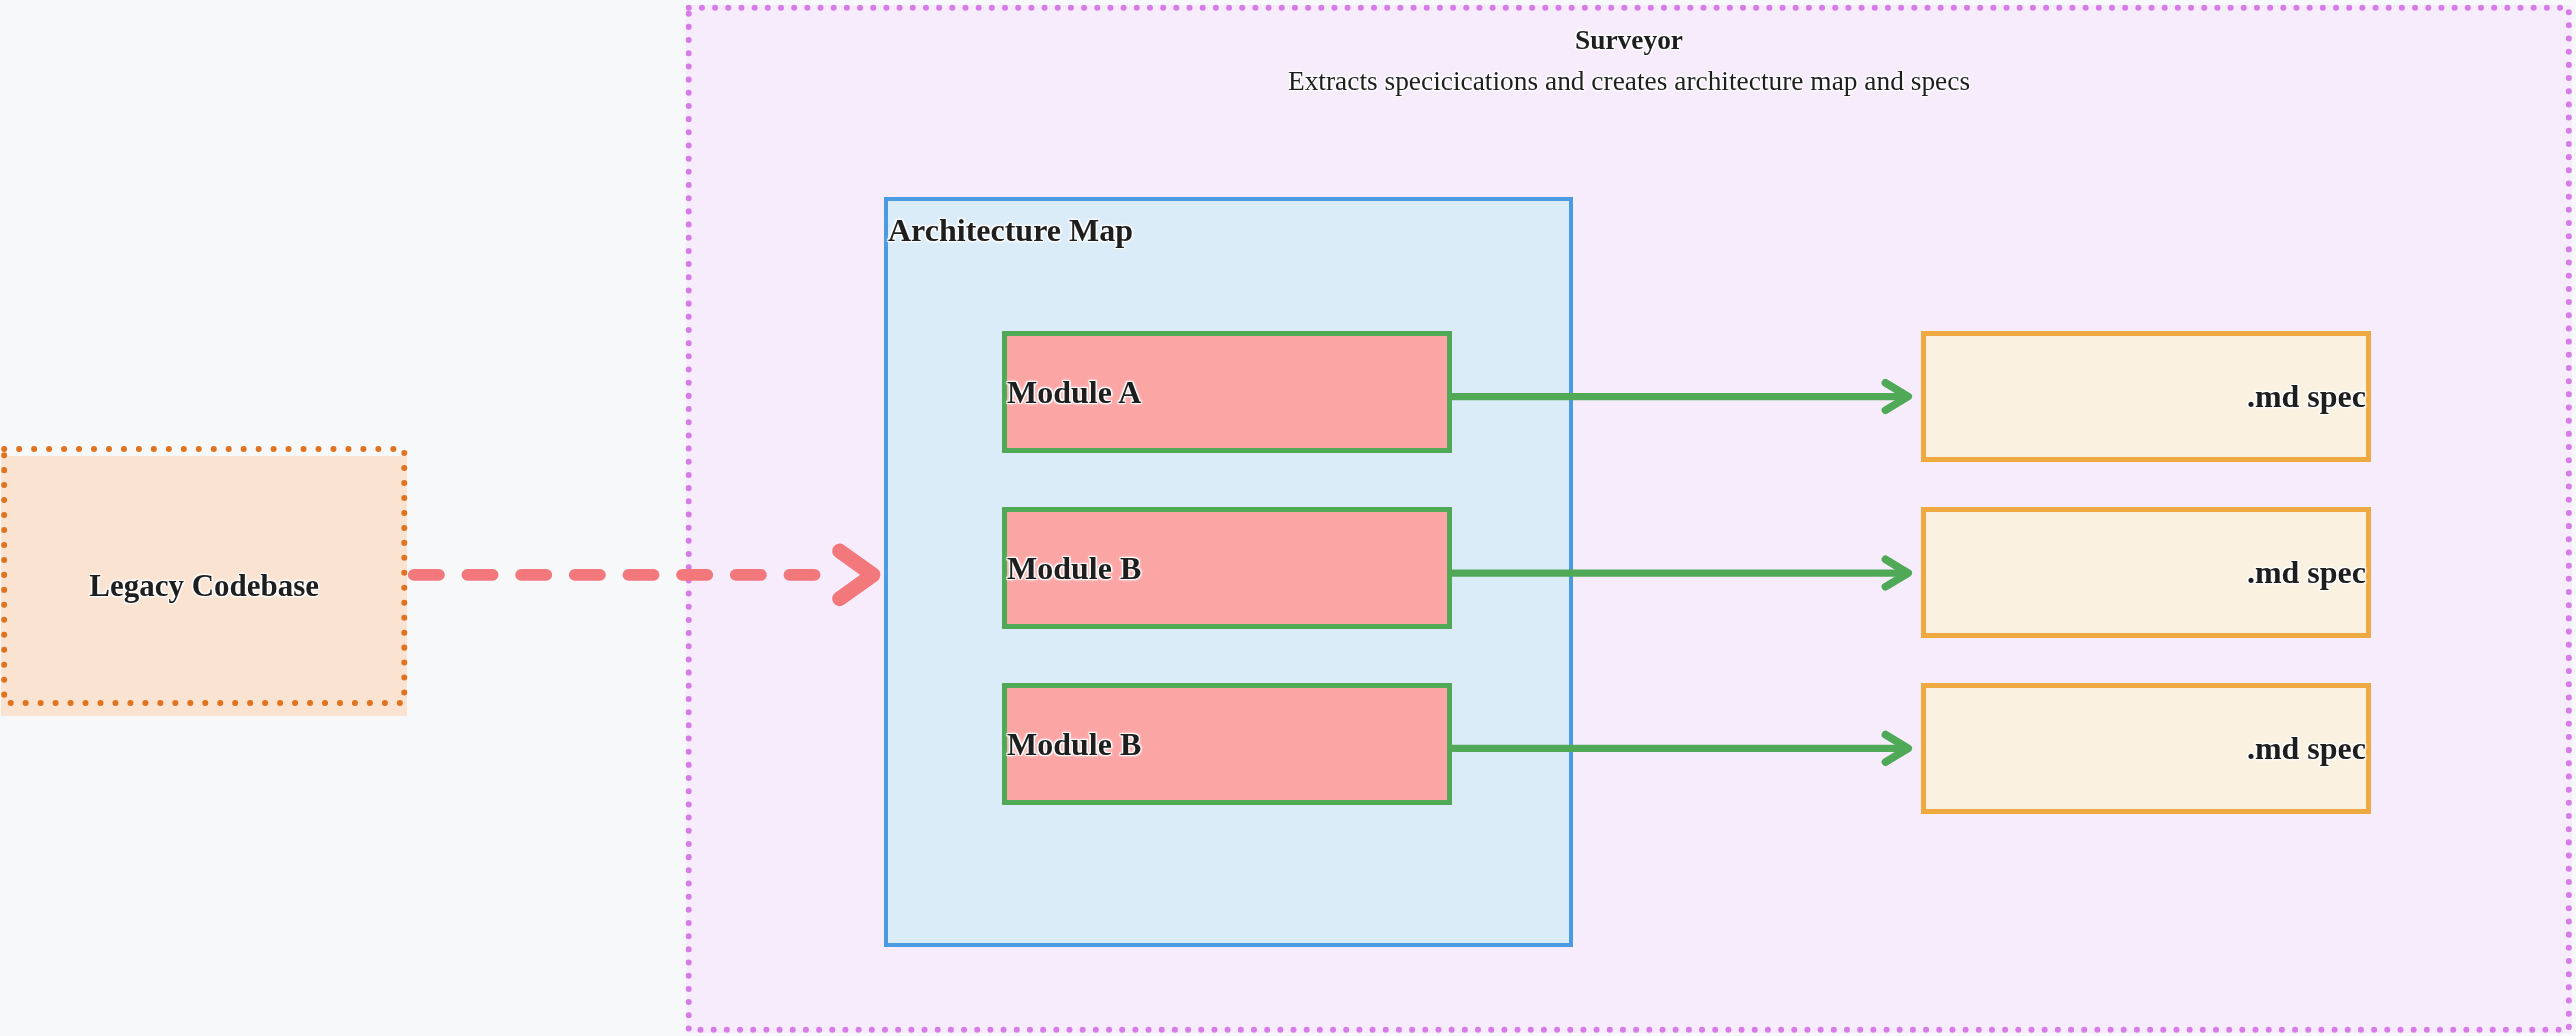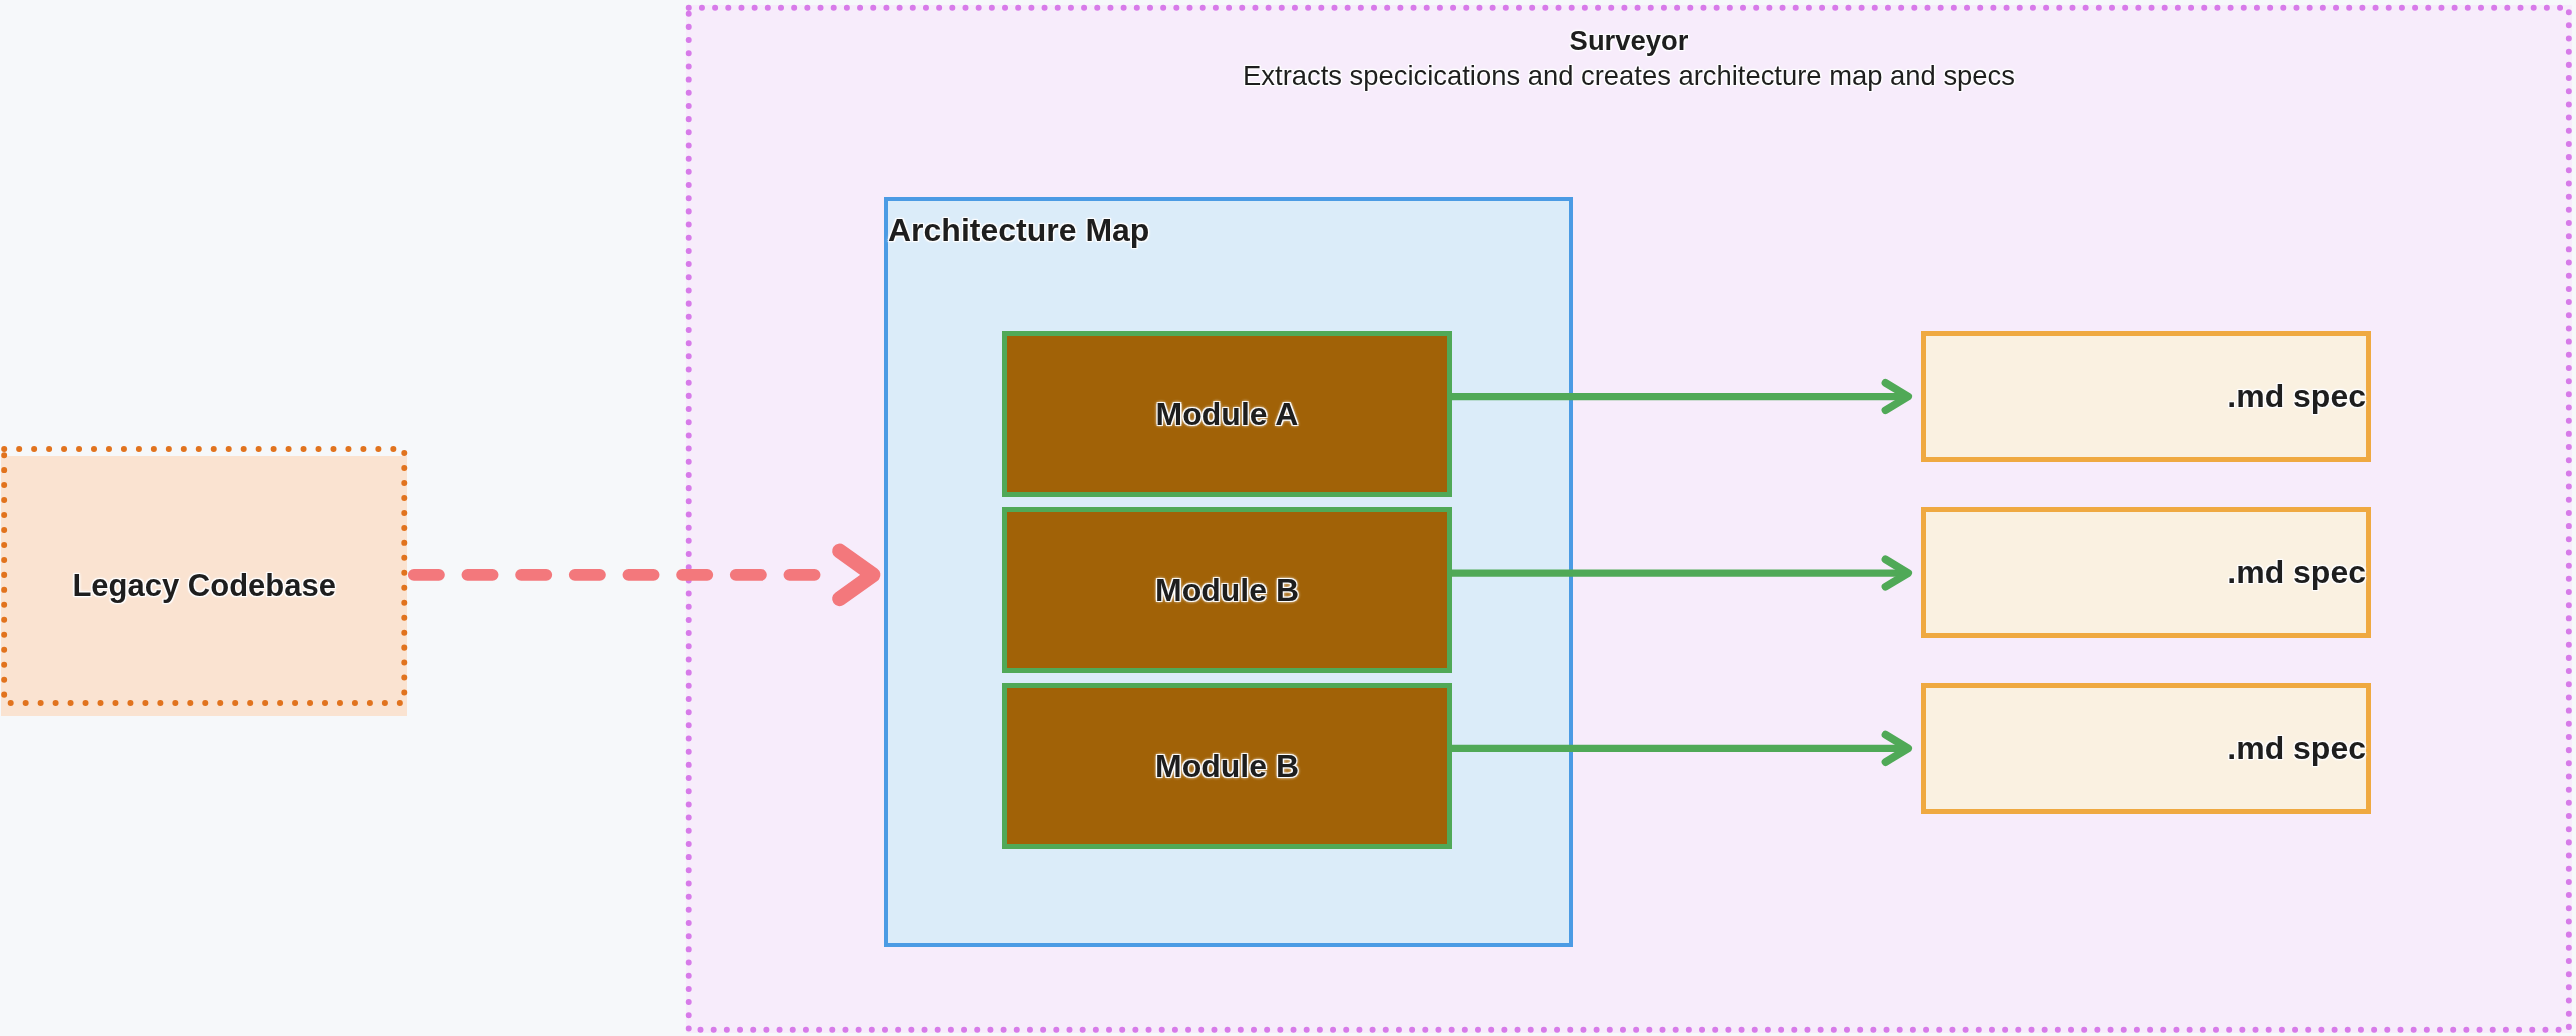--- a/index.html
+++ b/index.html
@@ -5,21 +5,21 @@
   html, body {
     margin: 0;
     padding: 0;
     background: #f6f8fa;
   }
   .canvas {
     position: relative;
     width: 2576px;
     height: 1037px;
     background: #f6f8fa;
-    font-family: Liberation Sans, sans-serif;
+    font-family: Liberation Serif, serif;
     color: #1e1e1e;
     overflow: hidden;
   }
   .halo {
     text-shadow:
       0 0 3.6px #ffffff, 0 0 3.6px #ffffff,
       1.2px 1.2px 0 rgba(255,255,255,.85), -1.2px -1.2px 0 rgba(255,255,255,.85),
       1.2px -1.2px 0 rgba(255,255,255,.85), -1.2px 1.2px 0 rgba(255,255,255,.85);
   }
   
@@ -37,21 +37,21 @@
   }
   .surveyor-title {
     font-size: 27.4px;
     font-weight: bold;
     line-height: 35px;
   }
   .surveyor-subtitle {
     font-size: 27.4px;
     font-weight: normal;
     line-height: 35px;
-    margin-top: 0;
+    margin-top: 6px;
   }
   
   .legacy-box {
     position: absolute;
     left: 1.2px; top: 456px;
     width: 406px; height: 260px;
     background: #fae3d1;
     display: flex;
     align-items: center;
     justify-content: center;
@@ -72,27 +72,26 @@
     left: 0; top: 11px;
     width: 100%;
     text-align: left;
     font-size: 32px;
     font-weight: bold;
   }
   
   .module-box {
     position: absolute;
     left: 1002px;
-    width: 450px; height: 166px;
-    background: #a16207;
+    width: 450px; height: 122px;
+    background: #fca5a5;
     border: 5.4px solid #50a957;
     box-sizing: border-box;
     display: flex;
     align-items: center;
-    justify-content: center;
     font-size: 32px;
     font-weight: bold;
   }
   .module-1 { top: 331px; }
   .module-2 { top: 507px; }
   .module-3 { top: 683px; }
   
   .spec-box {
     position: absolute;
     left: 1921px;

